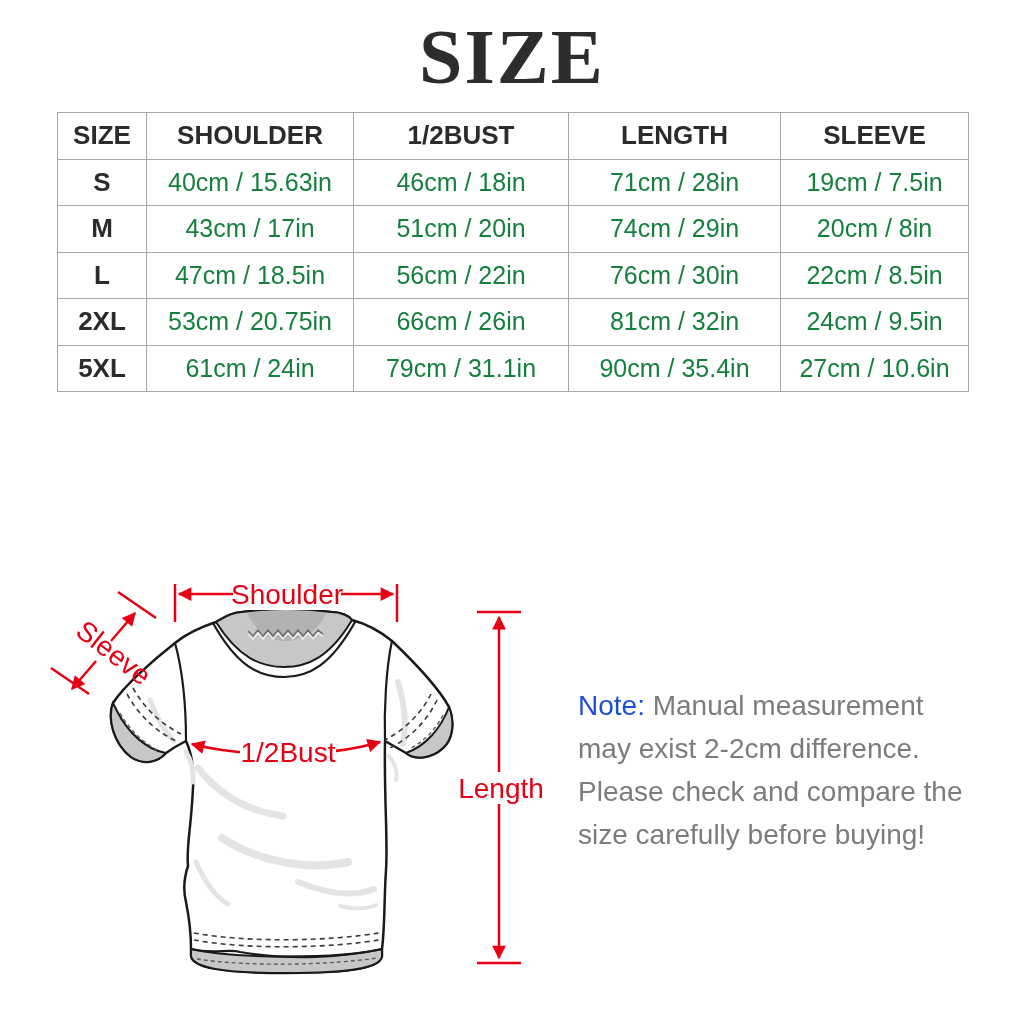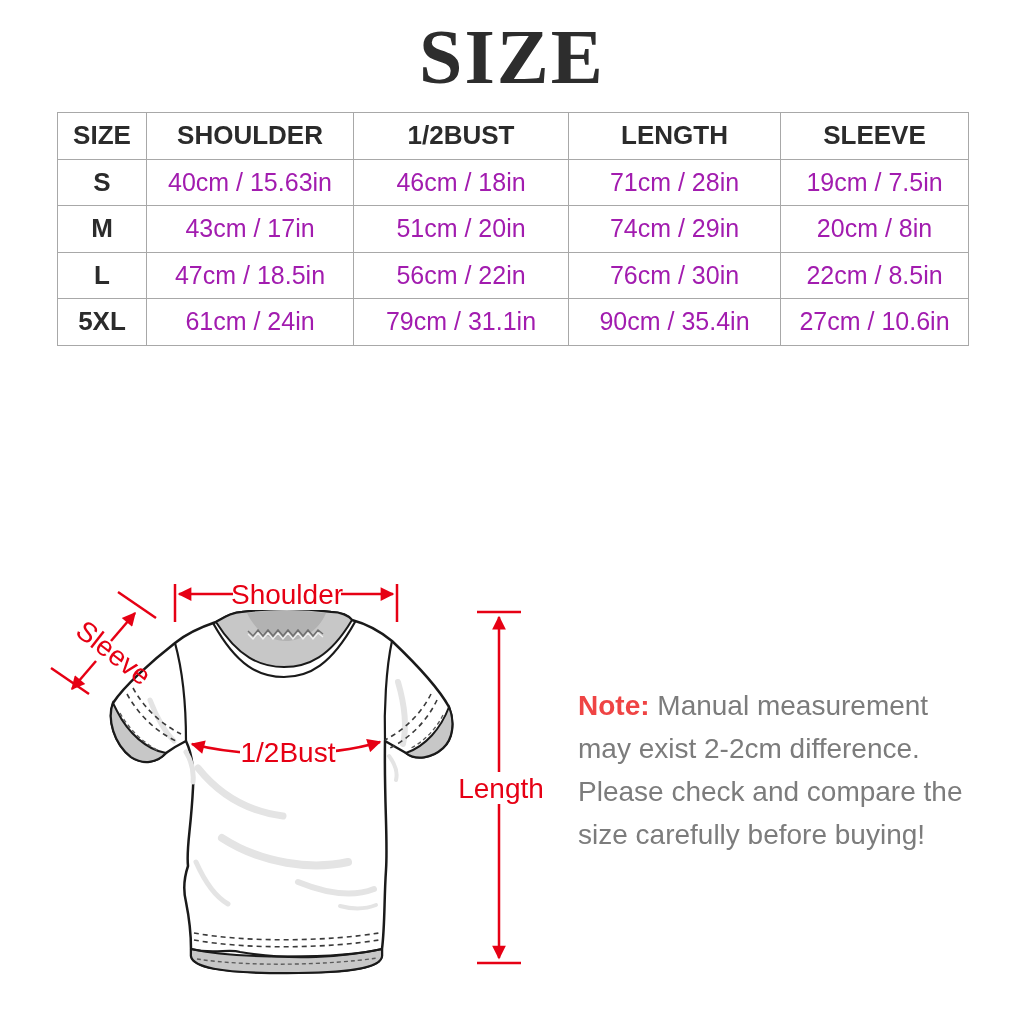--- a/index.html
+++ b/index.html
@@ -28,21 +28,21 @@
     height:46.5px; padding:0;
     white-space:nowrap;
   }
   table.size-table thead th {
     font-weight:bold; font-size:26px; color:#2b2b2b;
   }
   table.size-table tbody th.size-cell {
     font-weight:bold; font-size:26px; color:#2b2b2b;
   }
   table.size-table tbody td {
-    font-weight:normal; font-size:25px; color:#a21caf;
+    font-weight:normal; font-size:25px; color:#15803d;
   }
   .diagram-svg { position:absolute; left:20px; top:568px; width:550px; height:456px; }
   .shirt-outline { fill:#ffffff; stroke:#1a1a1a; stroke-width:2.5; stroke-linejoin:round; }
   .ink { fill:none; stroke:#1a1a1a; stroke-width:2.2; stroke-linecap:round; }
   .gray-fill { fill:#c7c7c7; stroke:#1a1a1a; stroke-width:2; }
   .gray-dark { fill:#b2b2b2; stroke:none; }
   .stitch { fill:none; stroke:#3a3a3a; stroke-width:1.6; stroke-dasharray:5 4; }
   .stitch-lt { fill:none; stroke:#5a5a5a; stroke-width:1.4; stroke-dasharray:4 3; }
   .wrinkle { fill:none; stroke:#e4e4e4; stroke-linecap:round; }
   .zig { fill:none; stroke:#6f6f6f; stroke-width:1.5; }
@@ -51,21 +51,21 @@
   .rfill { fill:var(--accent); }
   .rtext {
     fill:var(--accent); font-family:"Liberation Sans", sans-serif;
     font-size:28px; font-weight:normal;
   }
   .lblbg { fill:#ffffff; }
   .note {
     position:absolute; left:578px; top:684px; width:398px;
     font-size:28px; line-height:43px; color:#7c7c7c;
   }
-  .note b { color:#ef4444; font-weight:bold; }
+  .note b { color:#1d4ed8; font-weight:normal; }
 </style>
 </head>
 <body>
 
 <div class="page">
 
   <div class="page-title">SIZE</div>
 
   <table class="size-table">
     <colgroup>
@@ -98,20 +98,27 @@
           <td>51cm / 20in</td>
           <td>74cm / 29in</td>
           <td>20cm / 8in</td>
         </tr>
         <tr>
           <th class="size-cell">L</th>
           <td>47cm / 18.5in</td>
           <td>56cm / 22in</td>
           <td>76cm / 30in</td>
           <td>22cm / 8.5in</td>
+        </tr>
+        <tr>
+          <th class="size-cell">2XL</th>
+          <td>53cm / 20.75in</td>
+          <td>66cm / 26in</td>
+          <td>81cm / 32in</td>
+          <td>24cm / 9.5in</td>
         </tr>
         <tr>
           <th class="size-cell">5XL</th>
           <td>61cm / 24in</td>
           <td>79cm / 31.1in</td>
           <td>90cm / 35.4in</td>
           <td>27cm / 10.6in</td>
         </tr>
       </tbody>
   </table>

